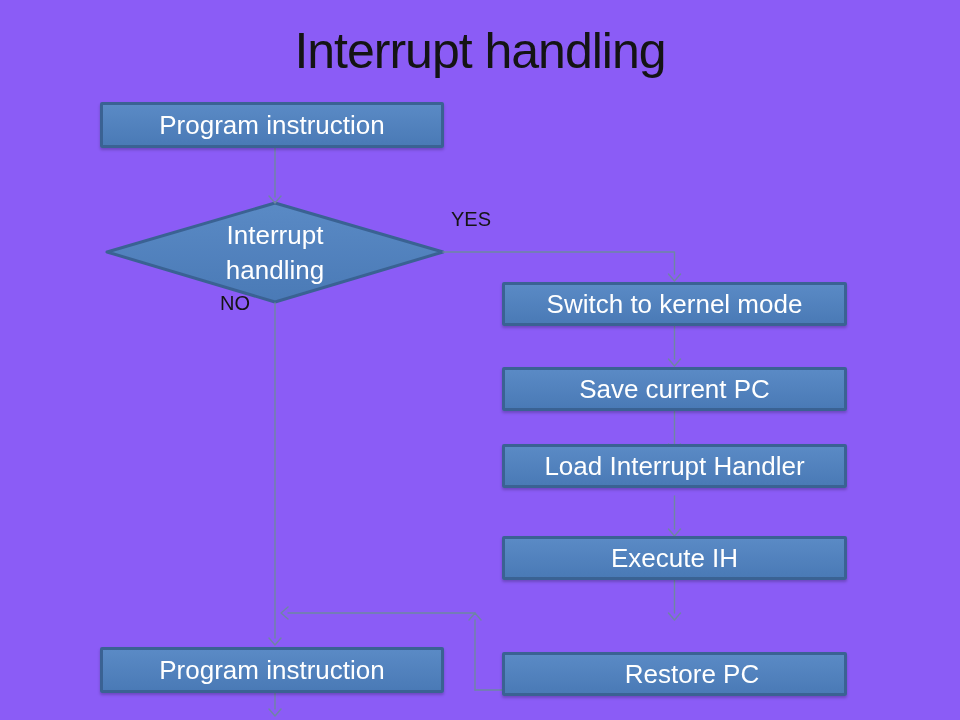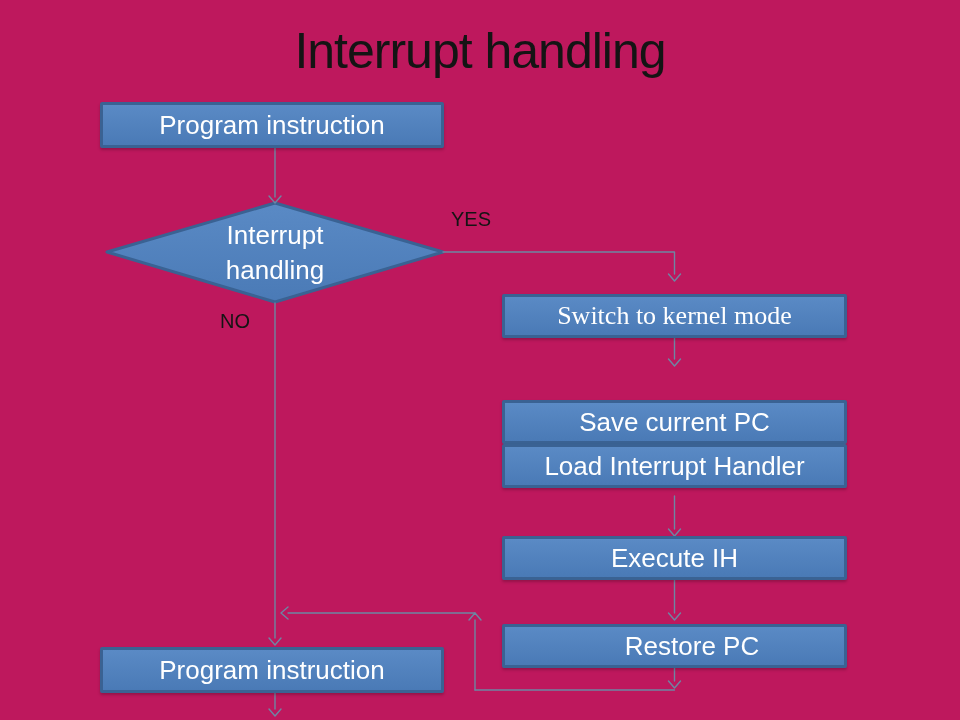--- a/index.html
+++ b/index.html
@@ -1,51 +1,51 @@
 <!DOCTYPE html>
 <html><head>
 <meta charset="utf-8">
 <style>
   html,body{margin:0;padding:0;background:#ffffff;}
   .slide{
-    position:relative;width:960px;height:720px;background:#be185d;overflow:hidden;
+    position:relative;width:960px;height:720px;background:#8b5cf6;overflow:hidden;
     font-family:"Liberation Sans",sans-serif;
   }
   .title{
     position:absolute;top:20px;left:0;width:100%;text-align:center;
     font-size:50px;line-height:62px;color:#141414;letter-spacing:-1px;
   }
   .connector-layer{position:absolute;left:0;top:0;z-index:1;}
   .box{
     position:absolute;z-index:2;box-sizing:border-box;
     display:flex;align-items:center;justify-content:center;
     background:linear-gradient(180deg,#5a8ac5 0%,#4a7ab6 100%);
     border:3px solid #3a6293;border-radius:2px;
     box-shadow:0 2px 3px rgba(0,0,0,0.22);
     color:#ffffff;font-size:26px;white-space:nowrap;
   }
   .box-start,.box-end{left:100px;width:344px;height:46px;}
   .box-start{top:102px;}
   .box-end{top:647px;}
   .step{left:502px;width:345px;height:44px;}
-  .step-0{top:294px;font-family:Liberation Serif, serif;}
-  .step-1{top:367px;margin-top:33px;}
+  .step-0{top:282px;}
+  .step-1{top:367px;}
   .step-2{top:444px;}
   .step-3{top:536px;}
-  .step-4{top:624px;padding-left:35px;}
+  .step-4{top:652px;padding-left:35px;}
   .diamond-label{
     position:absolute;z-index:2;left:175px;top:217px;width:200px;height:72px;
     display:flex;align-items:center;justify-content:center;text-align:center;
     color:#ffffff;font-size:26px;line-height:35px;
   }
   .edge-label{
     position:absolute;z-index:2;color:#141414;font-size:20px;
   }
   .edge-label-yes{left:451px;top:208px;}
-  .edge-label-no{left:220px;top:310px;}
+  .edge-label-no{left:220px;top:292px;}
 </style>
 </head>
 <body>
 
 <div class="slide">
 
   <div class="title">Interrupt handling</div>
 
   <svg class="connector-layer" width="960" height="720" viewBox="0 0 960 720">
     <defs>

